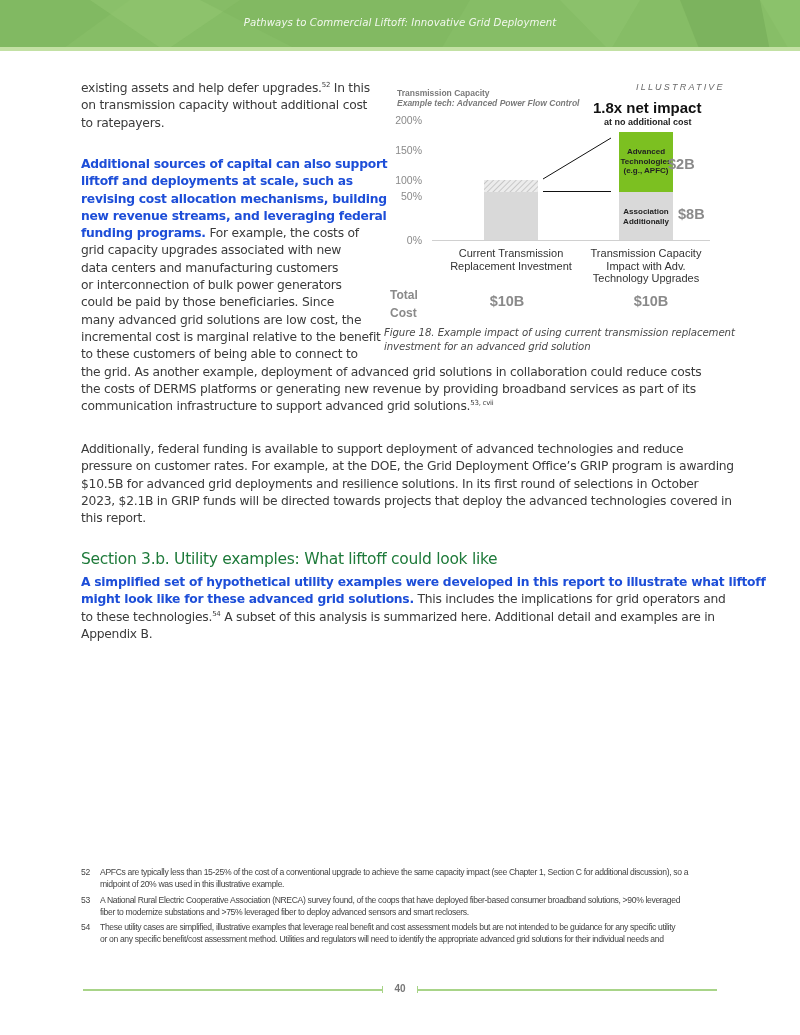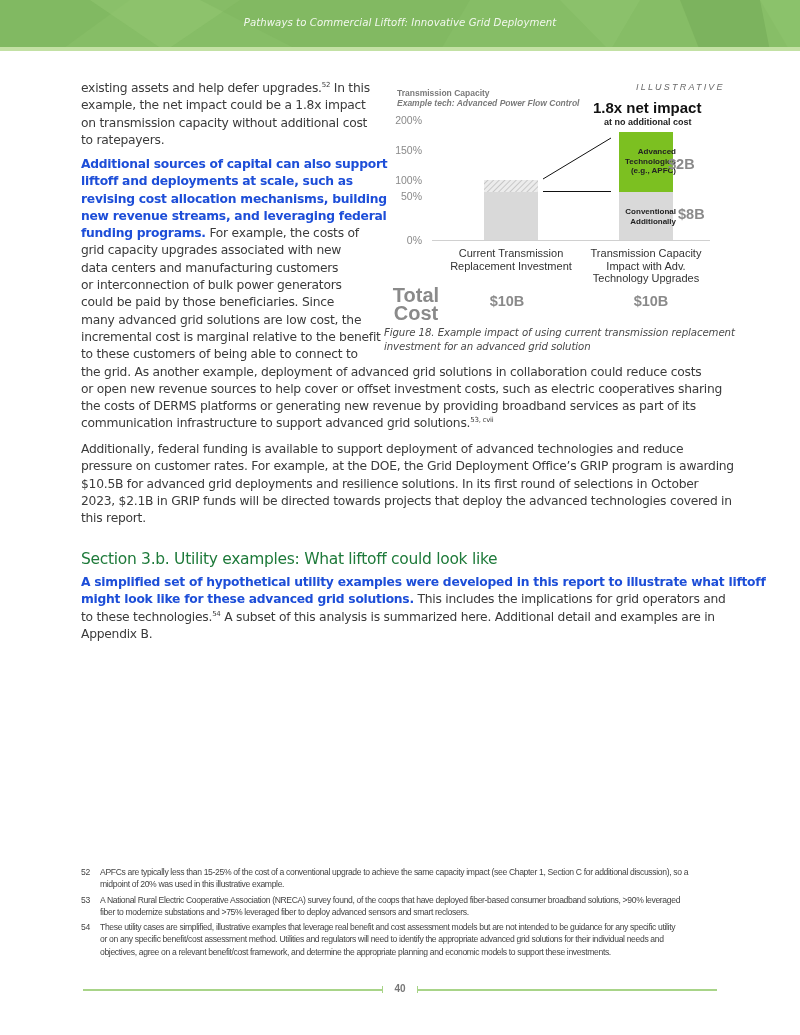--- a/index.html
+++ b/index.html
@@ -37,25 +37,25 @@
 
     
     .chart { position: absolute; left: 380px; top: 78px; width: 345px; height: 280px; }
     .chart .t { position: absolute; font-family: "Liberation Sans", sans-serif; }
     .illustrative { left: 256px; top: 4px; font-size: 9px; font-style: italic; letter-spacing: 2.2px; color: #6a6a6a; }
     .ctitle1 { left: 17px; top: 10px; font-size: 8.5px; font-weight: bold; color: #7a7a7a; }
     .ctitle2 { left: 17px; top: 20px; font-size: 8.5px; font-weight: bold; font-style: italic; color: #7a7a7a; }
     .ytick { font-size: 10.5px; color: #8a8a8a; width: 42px; text-align: right; left: 0; }
     .netimpact { left: 213px; top: 21px; font-size: 15px; font-weight: bold; color: #111; }
     .netsub { left: 224px; top: 39px; font-size: 9px; font-weight: bold; color: #222; }
-    .seglabel { font-size: 8px; font-weight: bold; text-align: right; color: #222; line-height: 9.5px; }
+    .seglabel { font-size: 8px; font-weight: bold; text-align: center; color: #222; line-height: 9.5px; }
     .seglabel .sub { font-weight: bold; }
     .segval { font-size: 14.5px; font-weight: bold; color: #8a8a8a; }
     .cat { font-size: 11px; color: #333; text-align: center; line-height: 12.5px; }
-    .totallabel { font-size: 20px; font-weight: bold; color: #8a8a8a; text-align: center; line-height: 18px; }
+    .totallabel { font-size: 12px; font-weight: bold; color: #8a8a8a; text-align: left; line-height: 18px; }
     .totalval { font-size: 14.5px; font-weight: bold; color: #8a8a8a; text-align: center; }
     .caption {
       position: absolute; left: 384px; top: 326px; font-size: 10.2px; font-style: italic;
       color: #4a4a4a; line-height: 13.5px; letter-spacing: -0.1px;
     }
 
     
     .fn {
       position: absolute; left: 81px; font-family: "Liberation Sans", sans-serif; font-size: 8.6px;
       color: #444; line-height: 12.4px; letter-spacing: -0.35px;
@@ -79,40 +79,38 @@
     <polygon points="560,0 640,0 610,51" fill="#93c772" opacity="0.4"></polygon>
     <polygon points="680,0 760,0 790,51 700,51" fill="#74ab57" opacity="0.55"></polygon>
     <polygon points="760,0 800,0 800,51 770,51" fill="#8fc46e" opacity="0.6"></polygon>
   </svg>
   <div class="strip"></div>
   <div class="title">Pathways to Commercial Liftoff: Innovative Grid Deployment</div>
 </div>
 
 <div class="p" style="top:80px;">
   <span class="line"><span>existing assets and help defer upgrades.</span><sup>52</sup><span> In this</span></span>
-  <span class="line">example, the net impact could be a 1.8x impact</span>
   <span class="line">on transmission capacity without additional cost</span>
   <span class="line">to ratepayers.</span>
 </div>
 
 <div class="p" style="top:156px;">
   <b class="line">Additional sources of capital can also support</b>
   <b class="line">liftoff and deployments at scale, such as</b>
   <b class="line">revising cost allocation mechanisms, building</b>
   <b class="line">new revenue streams, and leveraging federal</b>
   <span class="line"><b>funding programs.</b><span> For example, the costs of</span></span>
   <span class="line">grid capacity upgrades associated with new</span>
   <span class="line">data centers and manufacturing customers</span>
   <span class="line">or interconnection of bulk power generators</span>
   <span class="line">could be paid by those beneficiaries. Since</span>
   <span class="line">many advanced grid solutions are low cost, the</span>
   <span class="line">incremental cost is marginal relative to the benefit</span>
   <span class="line">to these customers of being able to connect to</span>
   <span class="line">the grid. As another example, deployment of advanced grid solutions in collaboration could reduce costs</span>
-  <span class="line">or open new revenue sources to help cover or offset investment costs, such as electric cooperatives sharing</span>
   <span class="line">the costs of DERMS platforms or generating new revenue by providing broadband services as part of its</span>
   <span class="line"><span>communication infrastructure to support advanced grid solutions.</span><sup>53, cvii</sup></span>
 </div>
 
 <div class="p" style="top:441px;">
   <span class="line">Additionally, federal funding is available to support deployment of advanced technologies and reduce</span>
   <span class="line">pressure on customer rates. For example, at the DOE, the Grid Deployment Office’s GRIP program is awarding</span>
   <span class="line">$10.5B for advanced grid deployments and resilience solutions. In its first round of selections in October</span>
   <span class="line">2023, $2.1B in GRIP funds will be directed towards projects that deploy the advanced technologies covered in</span>
   <span class="line">this report.</span>
@@ -160,21 +158,21 @@
   <div class="t netsub">at no additional cost</div>
 
   <div class="t seglabel" style="left:236px;top:69px;width:60px;">
     <div>Advanced</div>
     <div>Technologies</div>
     <div class="sub">(e.g., APFC)</div>
   </div>
   <div class="t segval" style="left:288px;top:78px;">$2B</div>
 
   <div class="t seglabel" style="left:236px;top:129px;width:60px;">
-    <div>Conventional</div>
+    <div>Association</div>
     <div>Additionally</div>
   </div>
   <div class="t segval" style="left:298px;top:128px;">$8B</div>
 
   <div class="t cat" style="left:60px;top:169px;width:142px;">
     <div>Current Transmission</div>
     <div>Replacement Investment</div>
   </div>
   <div class="t cat" style="left:200px;top:169px;width:132px;">
     <div>Transmission Capacity</div>
@@ -207,21 +205,20 @@
   <div class="txt">
     <div class="line">A National Rural Electric Cooperative Association (NRECA) survey found, of the coops that have deployed fiber-based consumer broadband solutions, &gt;90% leveraged</div>
     <div class="line">fiber to modernize substations and &gt;75% leveraged fiber to deploy advanced sensors and smart reclosers.</div>
   </div>
 </div>
 <div class="fn" style="top:921px;">
   <span class="num">54</span>
   <div class="txt">
     <div class="line">These utility cases are simplified, illustrative examples that leverage real benefit and cost assessment models but are not intended to be guidance for any specific utility</div>
     <div class="line">or on any specific benefit/cost assessment method. Utilities and regulators will need to identify the appropriate advanced grid solutions for their individual needs and</div>
-    <div class="line">objectives, agree on a relevant benefit/cost framework, and determine the appropriate planning and economic models to support these investments.</div>
   </div>
 </div>
 
 <div class="footer-line" style="left:83px;width:300px;"></div>
 <div class="footer-tick" style="left:382px;"></div>
 <div class="page-num">40</div>
 <div class="footer-tick" style="left:417px;"></div>
 <div class="footer-line" style="left:417px;width:300px;"></div>
 
 </body></html>

